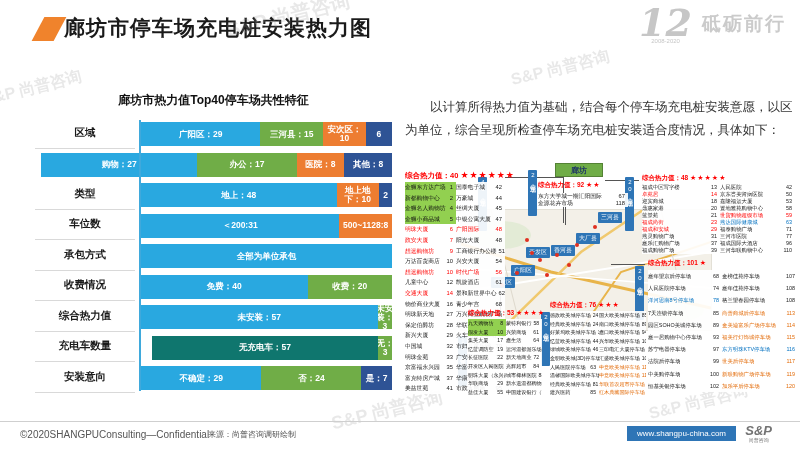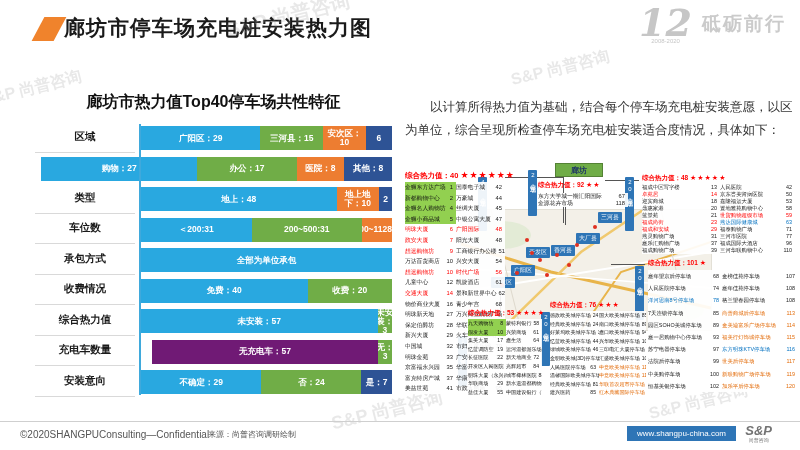--- a/index.html
+++ b/index.html
@@ -17,21 +17,21 @@
   
   .wm{position:absolute;font-weight:bold;color:#9a9a9a;opacity:.22;transform:rotate(-14deg);white-space:nowrap;pointer-events:none;}
   .wm1{left:225px;top:2px;font-size:20px;}
   .wm2{left:510px;top:58px;font-size:16px;}
   .wm3{left:-18px;top:78px;font-size:16px;}
   .wm4{left:330px;top:398px;font-size:18px;}
   .wm5{left:648px;top:392px;font-size:16px;}
 
   
   .chart{position:absolute;left:35px;top:92px;width:357px;}
-  .chart-title{text-align:center;font-size:16px;font-weight:bold;color:#111;margin-bottom:9px;}
+  .chart-title{text-align:center;font-size:12px;font-weight:bold;color:#111;margin-bottom:9px;}
   .chart-rows{position:relative;}
   .vline{position:absolute;left:104px;top:2px;bottom:2px;width:2px;background:#3FA9DC;}
   .crow{display:flex;height:30.5px;align-items:center;}
   .clabel{width:100px;height:100%;display:flex;align-items:center;justify-content:center;font-size:10.5px;font-weight:bold;color:#1a1a1a;border-bottom:1px solid #D9D9D9;}
   .cbars{flex:1;height:22px;display:flex;margin-left:6px;}
   .seg{flex-basis:0;min-width:13px;display:flex;align-items:center;justify-content:center;color:#fff;font-weight:bold;font-size:8.5px;line-height:9px;text-align:center;overflow:hidden;padding:12px 1px;}
 
   
   .para{position:absolute;left:405px;top:96px;width:388px;font-size:12.5px;line-height:1.85;color:#333;text-indent:2em;}
   .rmap{position:absolute;left:405px;top:163px;width:392px;height:239px;}
@@ -110,21 +110,20 @@
           <div class="cbars">
             <div class="seg" style="flex-grow: 48; background: rgb(41, 168, 224);">地上：48</div>
             <div class="seg" style="flex-grow: 10; background: rgb(237, 125, 49);">地上地下：10</div>
             <div class="seg" style="flex-grow: 2; background: rgb(46, 83, 149);">2</div>
           </div>
         </div>
         <div class="crow">
           <div class="clabel">车位数</div>
           <div class="cbars">
             <div class="seg" style="flex-grow: 31; background: rgb(41, 168, 224);">＜200:31</div>
-            <div class="seg" style="flex-grow: 31; background: rgb(112, 173, 71);">200~500:31</div>
             <div class="seg" style="flex-grow: 8; background: rgb(237, 125, 49);">500~1128:8</div>
           </div>
         </div>
         <div class="crow">
           <div class="clabel">承包方式</div>
           <div class="cbars">
             <div class="seg" style="flex-grow: 60; background: rgb(41, 168, 224);">全部为单位承包</div>
           </div>
         </div>
         <div class="crow">
@@ -137,21 +136,21 @@
         <div class="crow">
           <div class="clabel">综合热力值</div>
           <div class="cbars">
             <div class="seg" style="flex-grow: 57; background: rgb(41, 168, 224);">未安装：57</div>
             <div class="seg" style="flex-grow: 3; background: rgb(112, 173, 71);">未安装：3</div>
           </div>
         </div>
         <div class="crow">
           <div class="clabel">充电车数量</div>
           <div class="cbars">
-            <div class="seg" style="flex-grow: 57; background: #701a75; margin-left: 11px;">无充电车：57</div>
+            <div class="seg" style="flex-grow: 57; background: #0f766e; margin-left: 11px;">无充电车：57</div>
             <div class="seg" style="flex-grow: 3; background: rgb(112, 173, 71);">无：3</div>
           </div>
         </div>
         <div class="crow">
           <div class="clabel">安装意向</div>
           <div class="cbars">
             <div class="seg" style="flex-grow: 29; background: rgb(41, 168, 224);">不确定：29</div>
             <div class="seg" style="flex-grow: 24; background: rgb(112, 173, 71);">否：24</div>
             <div class="seg" style="flex-grow: 7; background: rgb(46, 83, 149);">是：7</div>
           </div>

